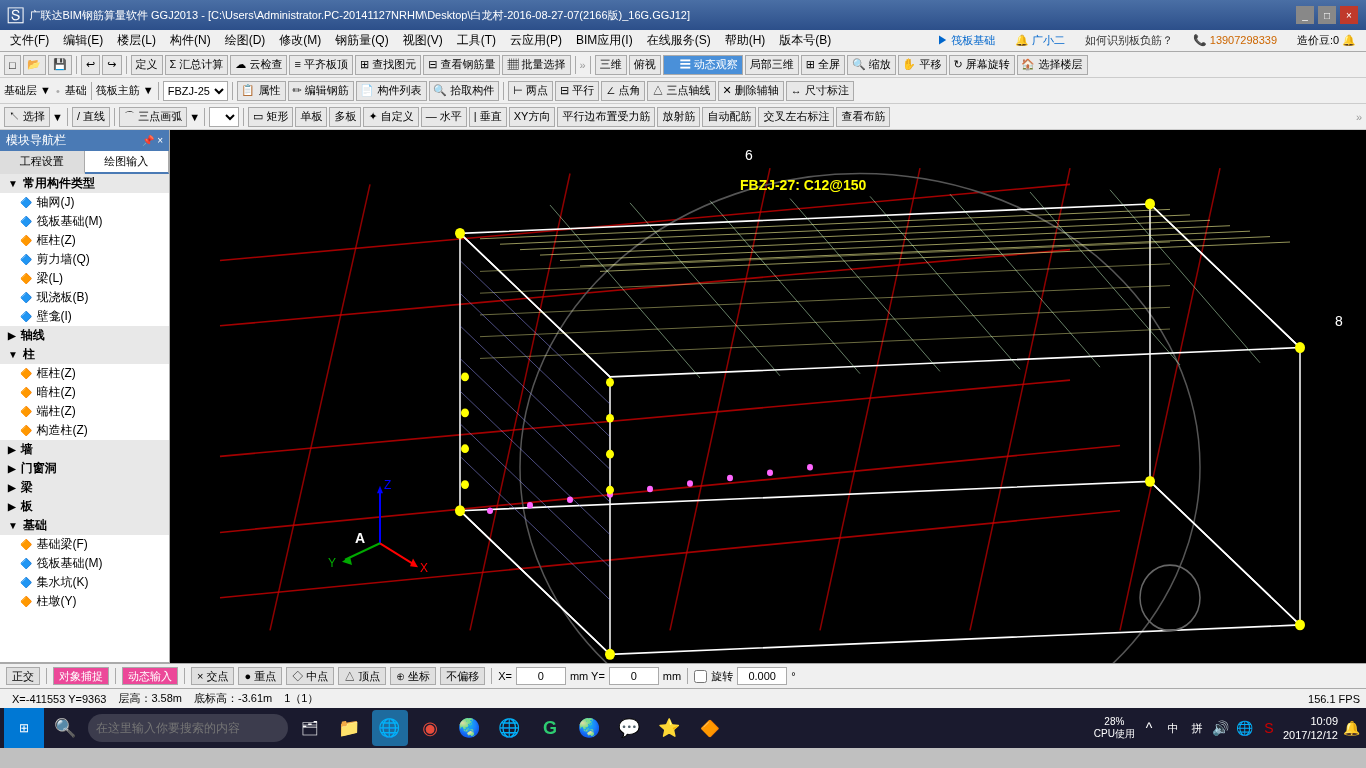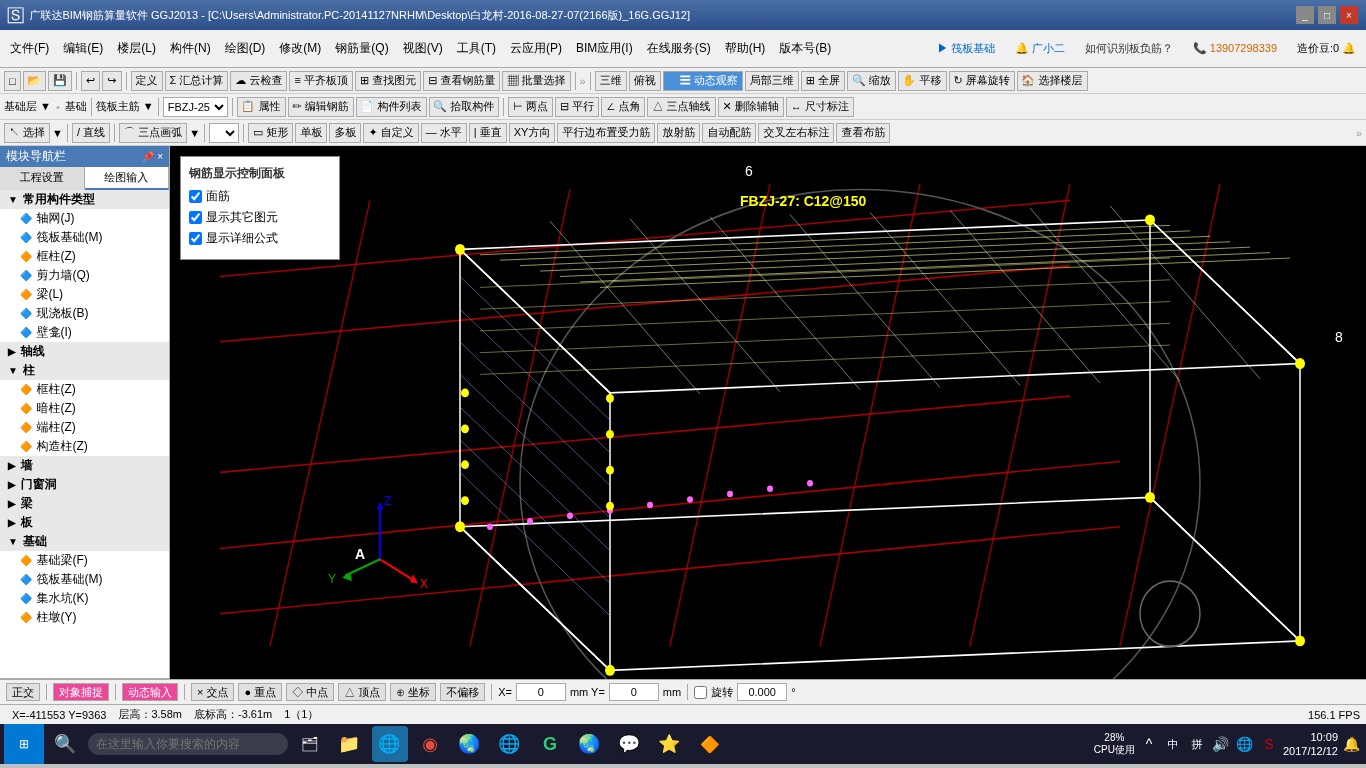--- a/index.html
+++ b/index.html
@@ -17,21 +17,21 @@
       font-size: 12px;
     }
     #title-controls { display: flex; gap: 4px; }
     #title-controls span {
       width: 18px; height: 18px; background: #888; display: inline-flex; align-items: center; justify-content: center; cursor: pointer; font-size: 10px; color: white;
     }
     #title-controls .close-btn { background: #c0392b; }
 
     
     #menu-bar {
-      height: 38px;
+      height: 22px;
       background: #f0f0f0;
       display: flex;
       align-items: center;
       padding: 0 4px;
       border-bottom: 1px solid #aaa;
       font-size: 12px;
       gap: 2px;
     }
     #menu-bar span {
       padding: 2px 6px;
@@ -254,21 +254,21 @@
       align-items: center;
       justify-content: center;
       cursor: pointer;
       border-radius: 4px;
       font-size: 18px;
     }
     #search-bar {
       background: rgba(255,255,255,0.15);
       border: none;
       color: white;
-      height: 22px;
+      height: 28px;
       padding: 0 8px;
       font-size: 12px;
       width: 200px;
       border-radius: 14px;
     }
     #taskbar-right {
       margin-left: auto;
       display: flex;
       align-items: center;
       gap: 6px;
@@ -629,35 +629,20 @@
       </g>
 
       <text x="570" y="55" fill="#ffff00" font-size="14" font-weight="bold">FBZJ-27: C12@150</text>
       <text x="185" y="380" fill="white" font-size="14" font-weight="bold">A</text>
       <text x="185" y="535" fill="white" font-size="14" font-weight="bold">A1</text>
       <text x="575" y="28" fill="white" font-size="14">6</text>
       <text x="1165" y="180" fill="white" font-size="14">8</text>
     </svg>
 
     
-    <div id="float-panel">
-      <div id="float-panel-title">钢筋显示控制面板</div>
-      <div class="float-checkbox">
-        <input type="checkbox" checked="" style="">
-        <span>面筋</span>
-      </div>
-      <div class="float-checkbox">
-        <input type="checkbox" checked="" style="">
-        <span>显示其它图元</span>
-      </div>
-      <div class="float-checkbox">
-        <input type="checkbox" checked="" style="">
-        <span>显示详细公式</span>
-      </div>
-    </div>
   </div>
 </div>
 
 <div id="status-bar">
   <button class="status-btn">正交</button>
   <span class="status-sep"></span>
   <button class="status-btn active">对象捕捉</button>
   <span class="status-sep"></span>
   <button class="status-btn active">动态输入</button>
   <span class="status-sep"></span>

